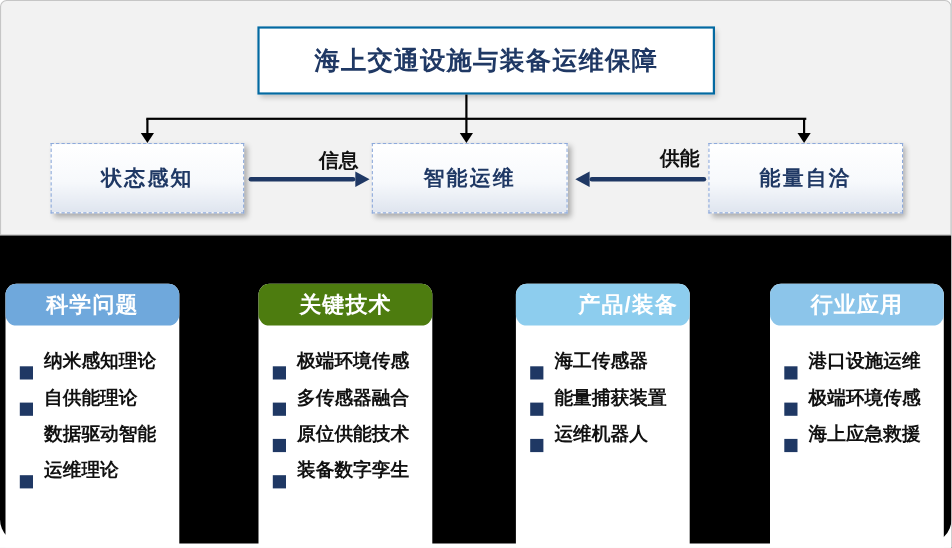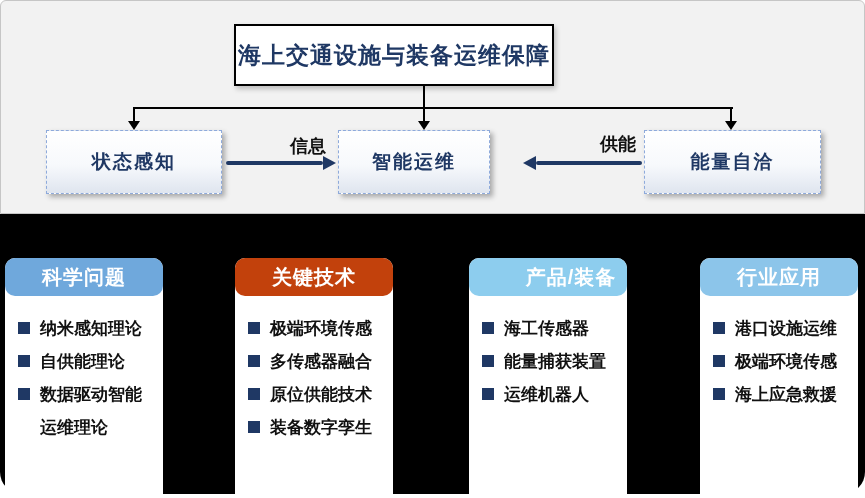--- a/index.html
+++ b/index.html
@@ -8,36 +8,36 @@
     font-family:"Liberation Sans","DejaVu Sans",sans-serif;
     background:#ffffff;
   }
   
   .top-panel{
     position:absolute;left:0;top:0;width:865px;height:214px;
     background:#F2F2F2;border:1px solid #C6C6C6;box-sizing:border-box;
     border-radius:6px 6px 0 0;
   }
   .title-box{
-    position:absolute;left:233px;top:23px;width:320px;height:62px;
-    background:#ffffff;border:2px solid #000000;box-sizing:border-box;
+    position:absolute;left:233px;top:23px;width:416px;height:62px;
+    background:#ffffff;border:2px solid #0369a1;box-sizing:border-box;
     display:flex;align-items:center;justify-content:center;
     font-size:23px;font-weight:bold;color:#1F3864;letter-spacing:1px;
     box-shadow:2px 3px 5px rgba(0,0,0,0.22);
   }
   .flow-node{
     position:absolute;top:129px;height:64px;
     background:linear-gradient(180deg,#ffffff 0%,#f7f9fc 55%,#dfe5ef 100%);
     border:1px dashed #8EAADB;box-sizing:border-box;
     display:flex;align-items:center;justify-content:center;
     font-size:19px;font-weight:bold;color:#1F3864;letter-spacing:2px;
     box-shadow:3px 3px 5px rgba(0,0,0,0.30);
   }
   .node-1{left:45px;width:176px;}
-  .node-2{left:337px;width:152px;justify-content:center;}
+  .node-2{left:337px;width:178px;justify-content:center;}
   .node-3{left:643px;width:177px;align-items:center;}
   .kline{position:absolute;background:#000000;}
   .arrow-down{
     position:absolute;width:0;height:0;
     border-left:6px solid transparent;border-right:6px solid transparent;
     border-top:9px solid #000000;
   }
   .bline{position:absolute;background:#1F3864;height:4px;border-radius:2px;}
   .arrow-right{
     position:absolute;width:0;height:0;
@@ -69,21 +69,21 @@
   .card-header{
     position:absolute;left:0;top:0;width:100%;height:38px;
     border-radius:10px;box-sizing:border-box;
     display:flex;align-items:center;justify-content:center;
     font-size:20px;font-weight:bold;color:#ffffff;letter-spacing:1px;
   }
   .card-body{
     position:absolute;left:0;top:38px;width:100%;box-sizing:border-box;
     padding:16px 4px 0 13px;
   }
-  .item{display:flex;align-items:flex-start;line-height:33px;}
+  .item{display:flex;align-items:flex-end;line-height:33px;}
   .bullet{
     flex:0 0 auto;width:12px;height:12px;background:#1F3864;
     margin:10px 10px 0 0;
   }
   .item-text{
     font-size:17px;font-weight:bold;color:#111111;white-space:pre-line;
   }
 </style>
 </head>
 <body>
@@ -139,21 +139,21 @@
         </div>
         <div class="item">
           <span class="bullet"></span>
           <span class="item-text">数据驱动智能
 运维理论</span>
         </div>
       </div>
     </div>
 
     <div class="card card-2">
-      <div class="card-header" style="background: #c2410c;">关键技术</div>
+      <div class="card-header" style="background: #4d7c0f;">关键技术</div>
       <div class="card-body">
         <div class="item">
           <span class="bullet"></span>
           <span class="item-text">极端环境传感</span>
         </div>
         <div class="item">
           <span class="bullet"></span>
           <span class="item-text">多传感器融合</span>
         </div>
         <div class="item">

